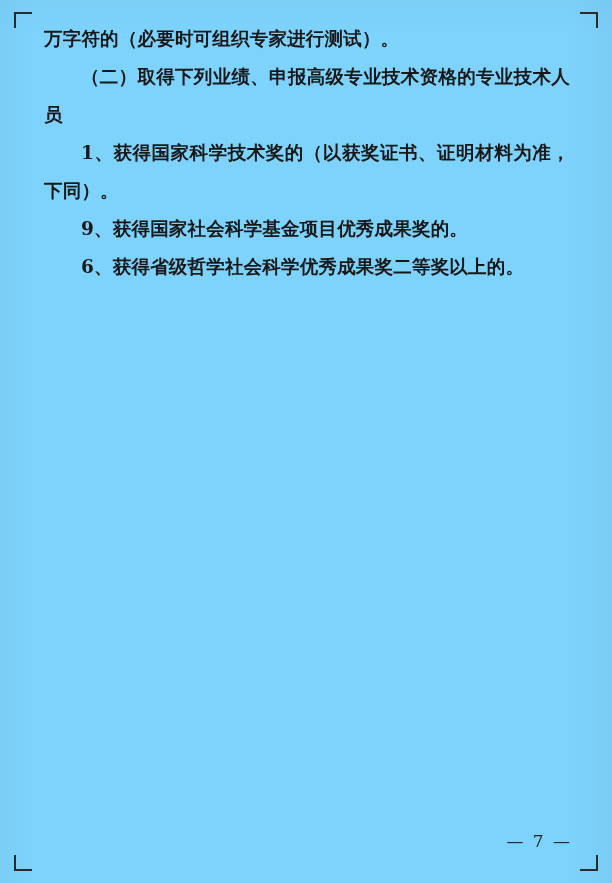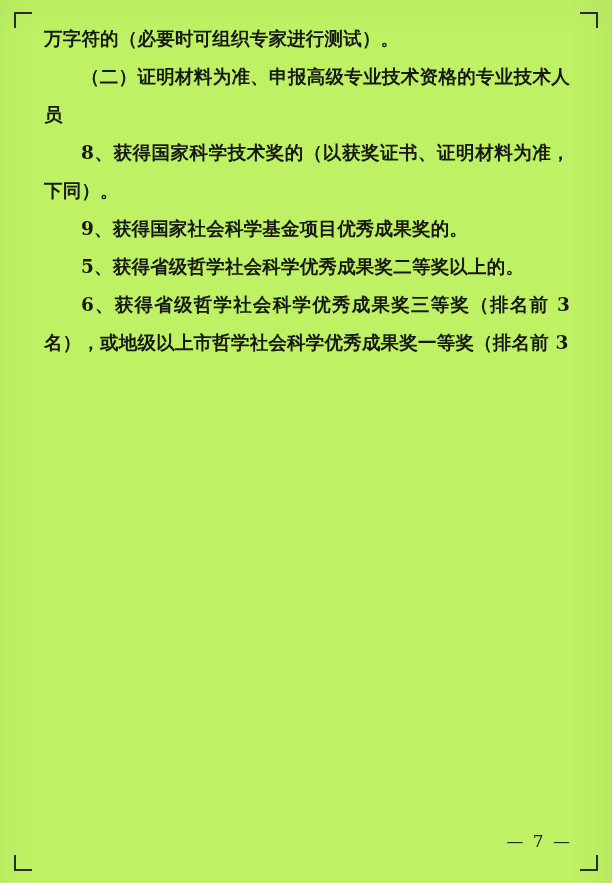--- a/index.html
+++ b/index.html
@@ -10,21 +10,21 @@
     width: 612px;
     height: 883px;
     background: #ffffff;
     font-family: "DejaVu Serif", "Liberation Serif", serif;
     overflow: hidden;
   }
   #page {
     position: relative;
     width: 612px;
     height: 883px;
-    background: #bef264;
+    background: #7dd3fc;
   }
   
   #page::before {
     content: "";
     position: absolute;
     inset: 0;
     background:
       linear-gradient(90deg, rgba(0,0,0,0.025) 0%, rgba(0,0,0,0) 6%),
       linear-gradient(270deg, rgba(0,0,0,0.03) 0%, rgba(0,0,0,0) 7%),
       linear-gradient(180deg, rgba(0,0,0,0.02) 0%, rgba(0,0,0,0) 4%);
@@ -78,21 +78,20 @@
 
 <div id="page">
 
   <div class="crop-mark crop-tl"></div>
   <div class="crop-mark crop-tr"></div>
   <div class="crop-mark crop-bl"></div>
   <div class="crop-mark crop-br"></div>
 
   <div id="doc-body">
     <p class="para">万字符的（必要时可组织专家进行测试）。</p>
-    <p class="para indent">（二）证明材料为准、申报高级专业技术资格的专业技术人员</p>
-    <p class="para indent">8、获得国家科学技术奖的（以获奖证书、证明材料为准，下同）。</p>
+    <p class="para indent">（二）取得下列业绩、申报高级专业技术资格的专业技术人员</p>
+    <p class="para indent">1、获得国家科学技术奖的（以获奖证书、证明材料为准，下同）。</p>
     <p class="para indent">9、获得国家社会科学基金项目优秀成果奖的。</p>
-    <p class="para indent">5、获得省级哲学社会科学优秀成果奖二等奖以上的。</p>
-    <p class="para indent">6、获得省级哲学社会科学优秀成果奖三等奖（排名前 3 名），或地级以上市哲学社会科学优秀成果奖一等奖（排名前 3</p>
+    <p class="para indent">6、获得省级哲学社会科学优秀成果奖二等奖以上的。</p>
   </div>
 
   <div class="page-number">— 7 —</div>
 </div>
 
 </body></html>

